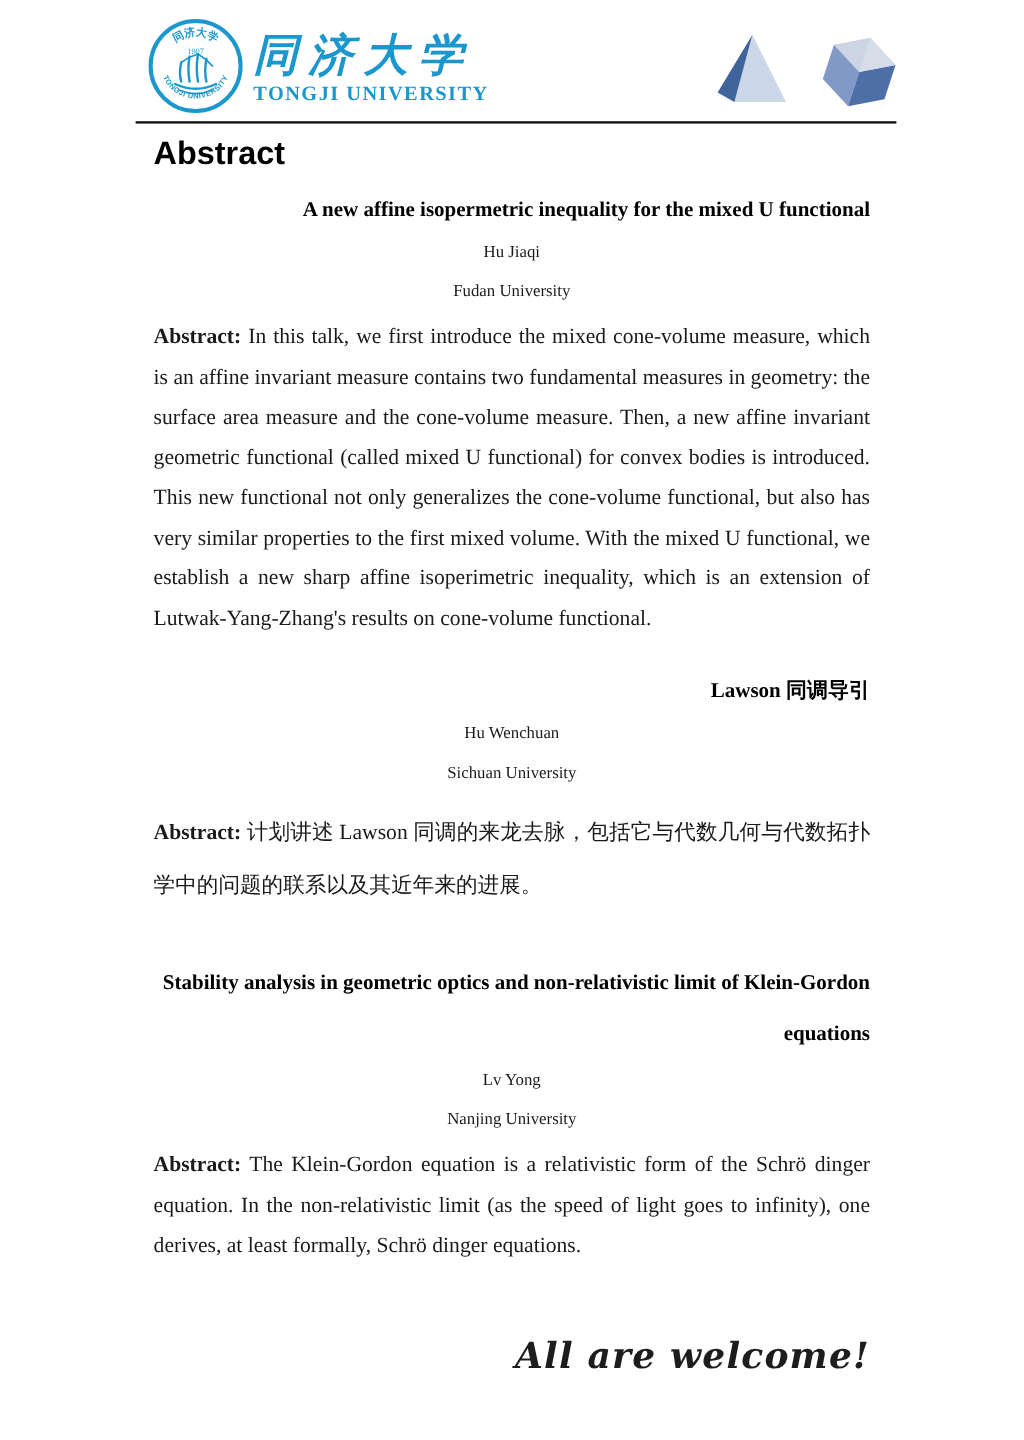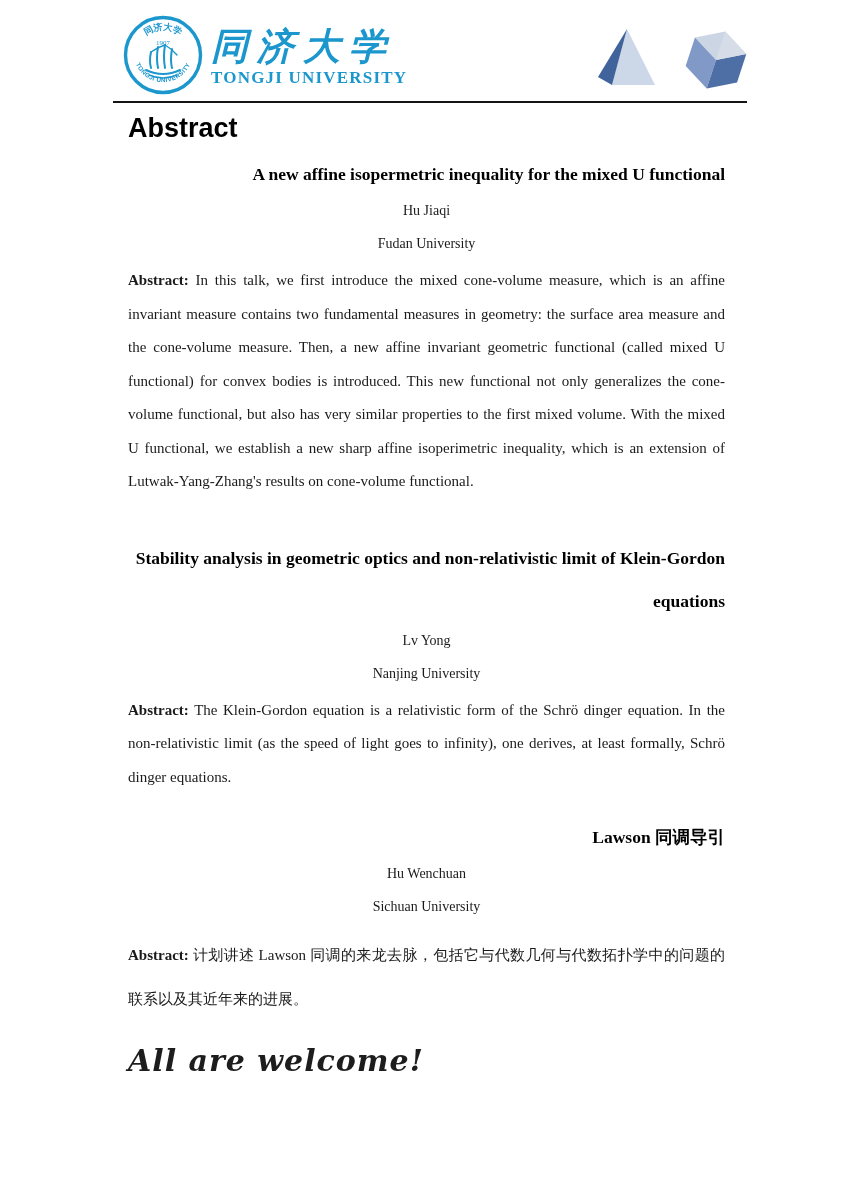--- a/index.html
+++ b/index.html
@@ -67,30 +67,30 @@
     color: #000000;
   }
   .talk1 .talk-title { margin-top: 16px; line-height: 26px; }
   .talk2 .talk-title { margin-top: 30px; line-height: 26px; }
   .talk3 .talk-title { margin-top: 38px; line-height: 43px; }
   .speaker { text-align: center; font-size: 14px; line-height: 24px; margin-top: 12px; }
   .talk3 .speaker { margin-top: 6px; }
   .affiliation { text-align: center; font-size: 14px; line-height: 24px; margin-top: 9px; }
   .abstract-para {
     margin-top: 8px;
-    font-size: 15px;
+    font-size: 18px;
     line-height: 33.5px;
     text-align: justify;
   }
   .abstract-para.cjk { margin-top: 14px; line-height: 44px; }
   .abstract-label { font-weight: bold; }
   
   .footer-msg {
-    margin-top: 22px;
-    text-align: left;
+    margin-top: 58px;
+    text-align: right;
     font-family: "DejaVu Serif", serif;
     font-style: italic;
     font-weight: bold;
     font-size: 30px;
     line-height: 36px;
     color: #1d1d1d;
     letter-spacing: 1px;
   }
 </style>
 </head>
@@ -149,30 +149,30 @@
 
     <h1 class="page-title">Abstract</h1>
 
     <section class="talk talk1">
       <div class="talk-title">A new affine isopermetric inequality for the mixed U functional</div>
       <div class="speaker">Hu Jiaqi</div>
       <div class="affiliation">Fudan University</div>
       <p class="abstract-para"><span class="abstract-label">Abstract:</span> <span>In this talk, we first introduce the mixed cone-volume measure, which is an affine invariant measure contains two fundamental measures in geometry: the surface area measure and the cone-volume measure. Then, a new affine invariant geometric functional (called mixed U functional) for convex bodies is introduced. This new functional not only generalizes the cone-volume functional, but also has very similar properties to the first mixed volume. With the mixed U functional, we establish a new sharp affine isoperimetric inequality, which is an extension of Lutwak-Yang-Zhang's results on cone-volume functional.</span></p>
     </section>
 
+    <section class="talk talk2">
+      <div class="talk-title">Lawson  同调导引</div>
+      <div class="speaker">Hu Wenchuan</div>
+      <div class="affiliation">Sichuan University</div>
+      <p class="abstract-para cjk"><span class="abstract-label">Abstract:</span> <span>计划讲述 Lawson 同调的来龙去脉，包括它与代数几何与代数拓扑学中的问题的联系以及其近年来的进展。</span></p>
+    </section>
+
     <section class="talk talk3">
       <div class="talk-title">Stability analysis in geometric optics and non-relativistic limit of Klein-Gordon equations</div>
       <div class="speaker">Lv Yong</div>
       <div class="affiliation">Nanjing University</div>
       <p class="abstract-para"><span class="abstract-label">Abstract:</span> <span>The Klein-Gordon equation is a relativistic form of the Schrö dinger equation. In the non-relativistic limit (as the speed of light goes to infinity), one derives, at least formally, Schrö dinger equations.</span></p>
-    </section>
-
-    <section class="talk talk2">
-      <div class="talk-title">Lawson  同调导引</div>
-      <div class="speaker">Hu Wenchuan</div>
-      <div class="affiliation">Sichuan University</div>
-      <p class="abstract-para cjk"><span class="abstract-label">Abstract:</span> <span>计划讲述 Lawson 同调的来龙去脉，包括它与代数几何与代数拓扑学中的问题的联系以及其近年来的进展。</span></p>
     </section>
 
     <div class="footer-msg">All are welcome!</div>
 
   </div>
 </div>
 
 </body></html>

